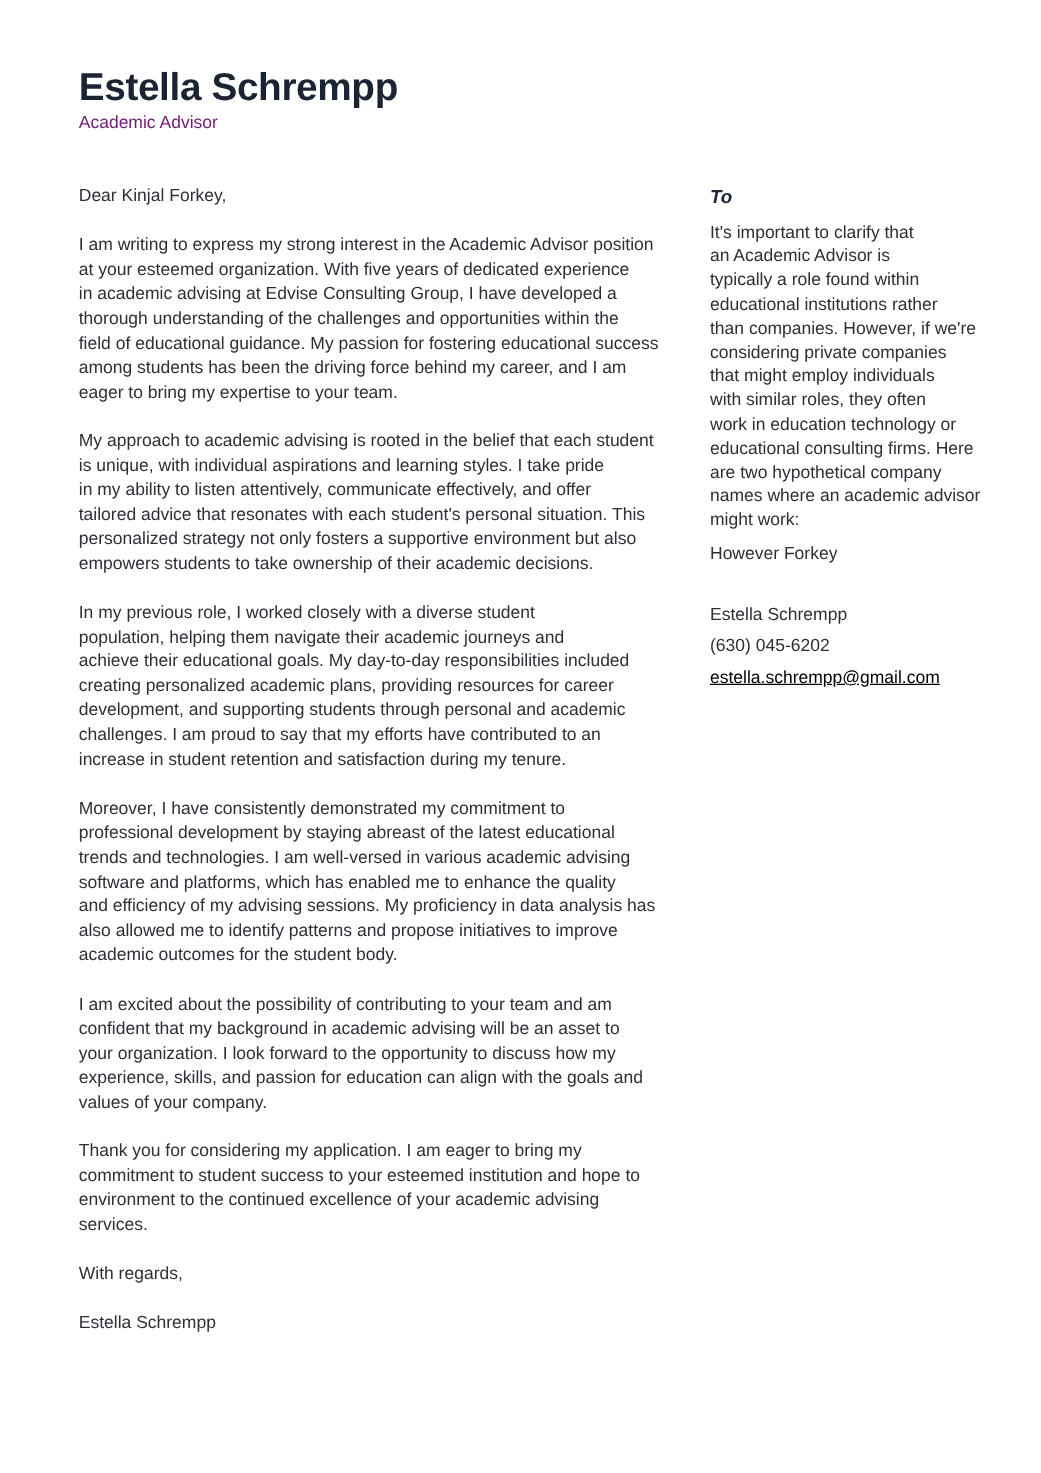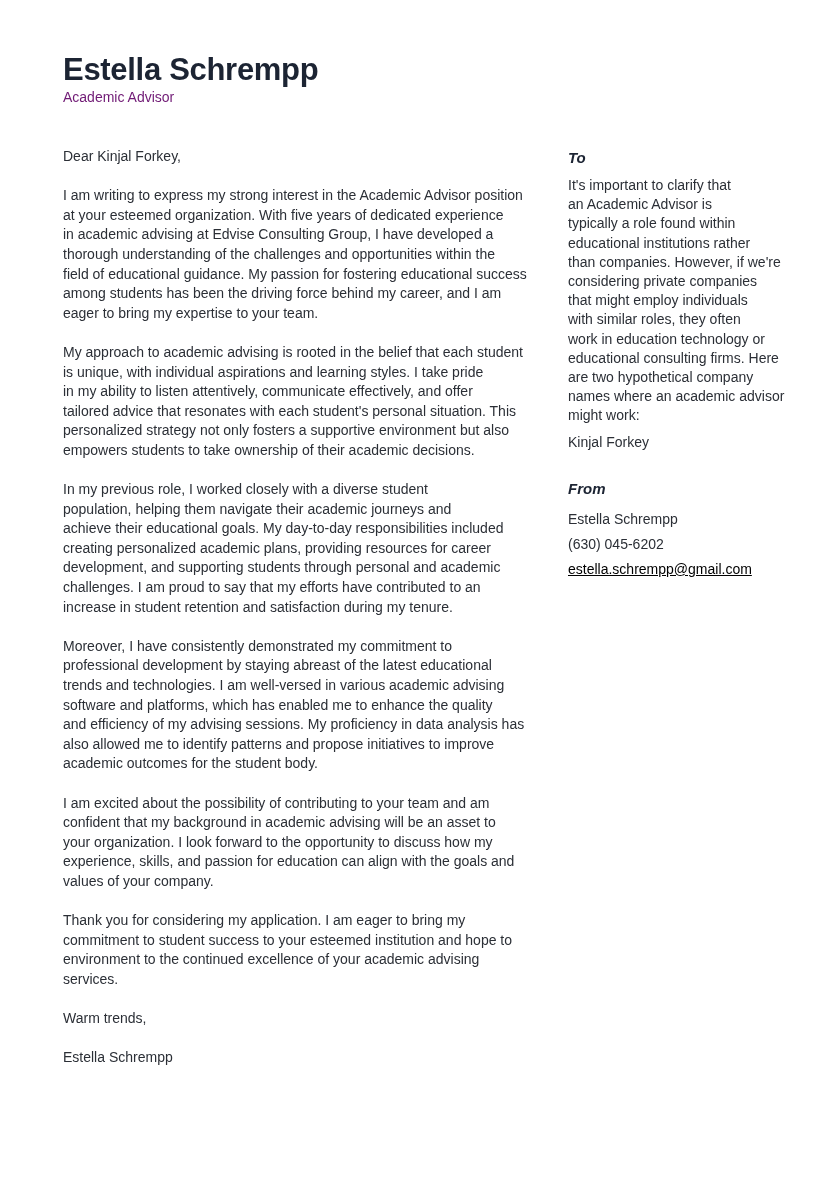--- a/index.html
+++ b/index.html
@@ -55,41 +55,40 @@
 also allowed me to identify patterns and propose initiatives to improve
 academic outcomes for the student body.</p>
   <p>I am excited about the possibility of contributing to your team and am
 confident that my background in academic advising will be an asset to
 your organization. I look forward to the opportunity to discuss how my
 experience, skills, and passion for education can align with the goals and
 values of your company.</p>
   <p>Thank you for considering my application. I am eager to bring my
 commitment to student success to your esteemed institution and hope to
 environment to the continued excellence of your academic advising services.</p>
-  <p>Warm trends,</p>
+  <p>With regards,</p>
   <p>Estella Schrempp</p>
 </div>
 
 <div class="side">
   <div>
     <h3>To</h3>
     <div class="blurb">It's important to clarify that
 an Academic Advisor is
 typically a role found within
 educational institutions rather
 than companies. However, if we're
 considering private companies
 that might employ individuals
 with similar roles, they often
 work in education technology or
 educational consulting firms. Here
 are two hypothetical company
 names where an academic advisor
 might work:</div>
-    <div class="line">Kinjal Forkey</div>
+    <div class="line">However Forkey</div>
   </div>
   <div class="from">
-    <h3>From</h3>
     <div class="line">Estella Schrempp</div>
     <div class="line">(630) 045-6202</div>
     <div class="line"><a class="email" href="mailto:estella.schrempp@gmail.com">estella.schrempp@gmail.com</a></div>
   </div>
 </div>
 
 </body></html>

